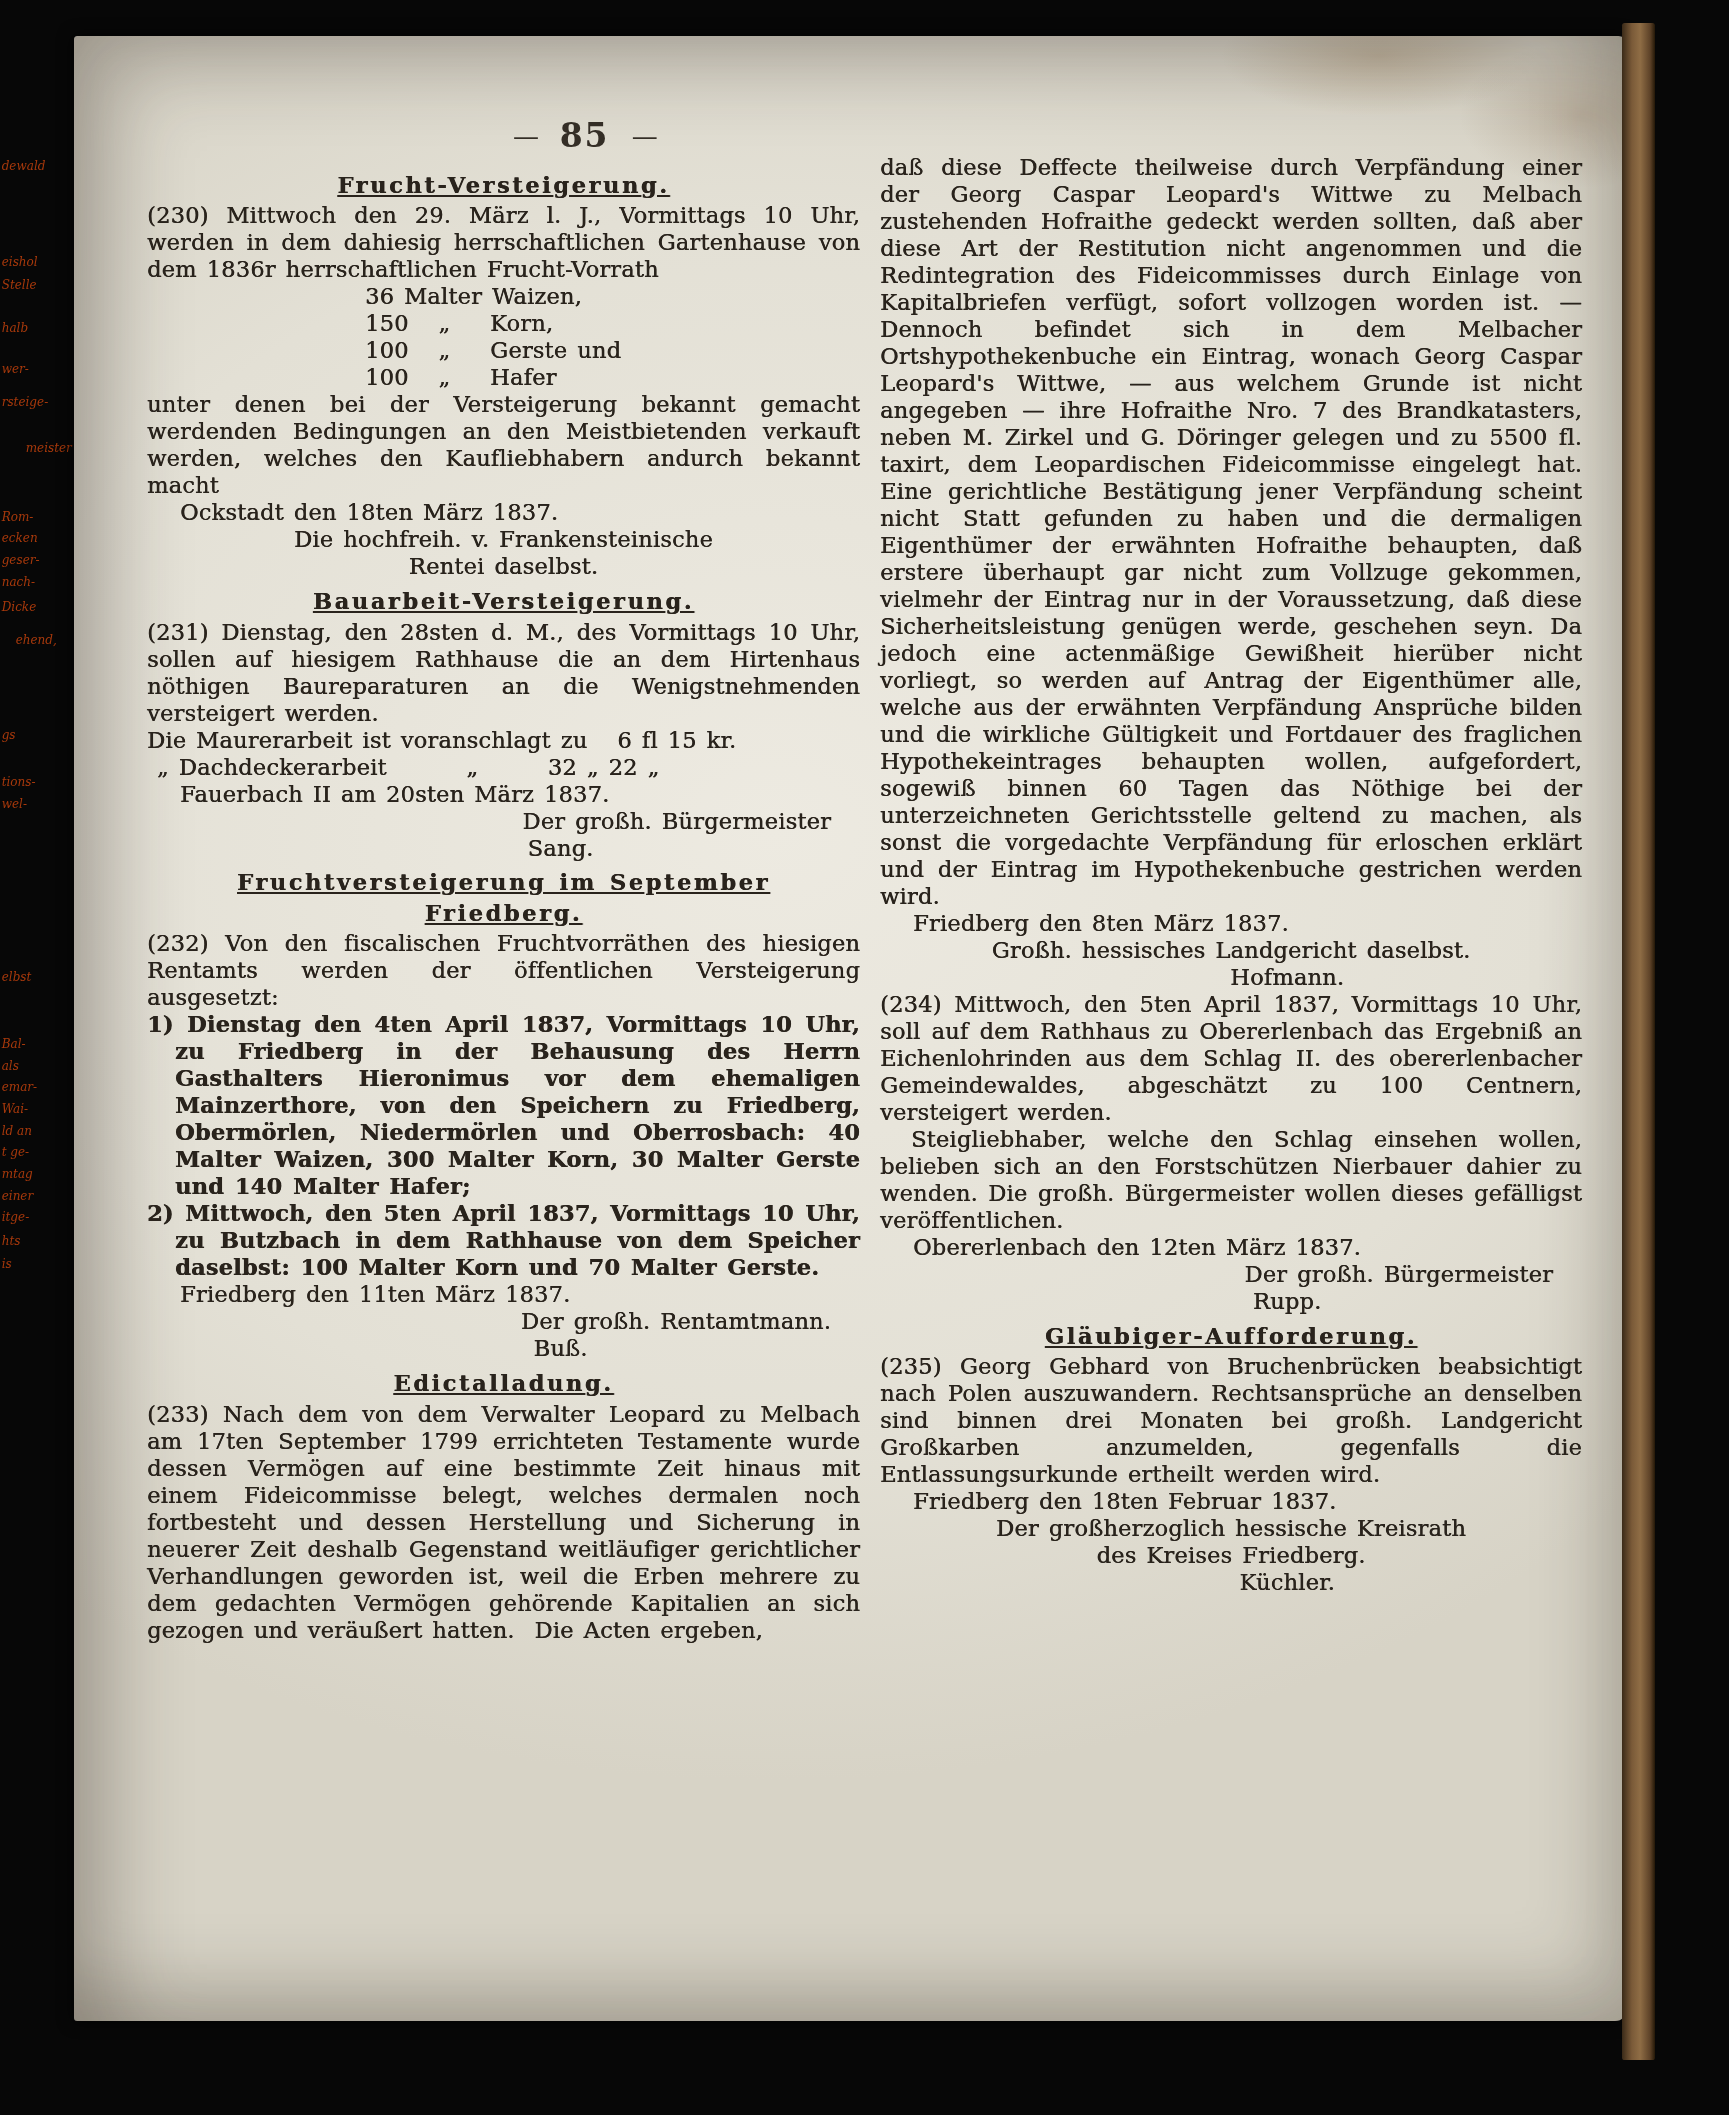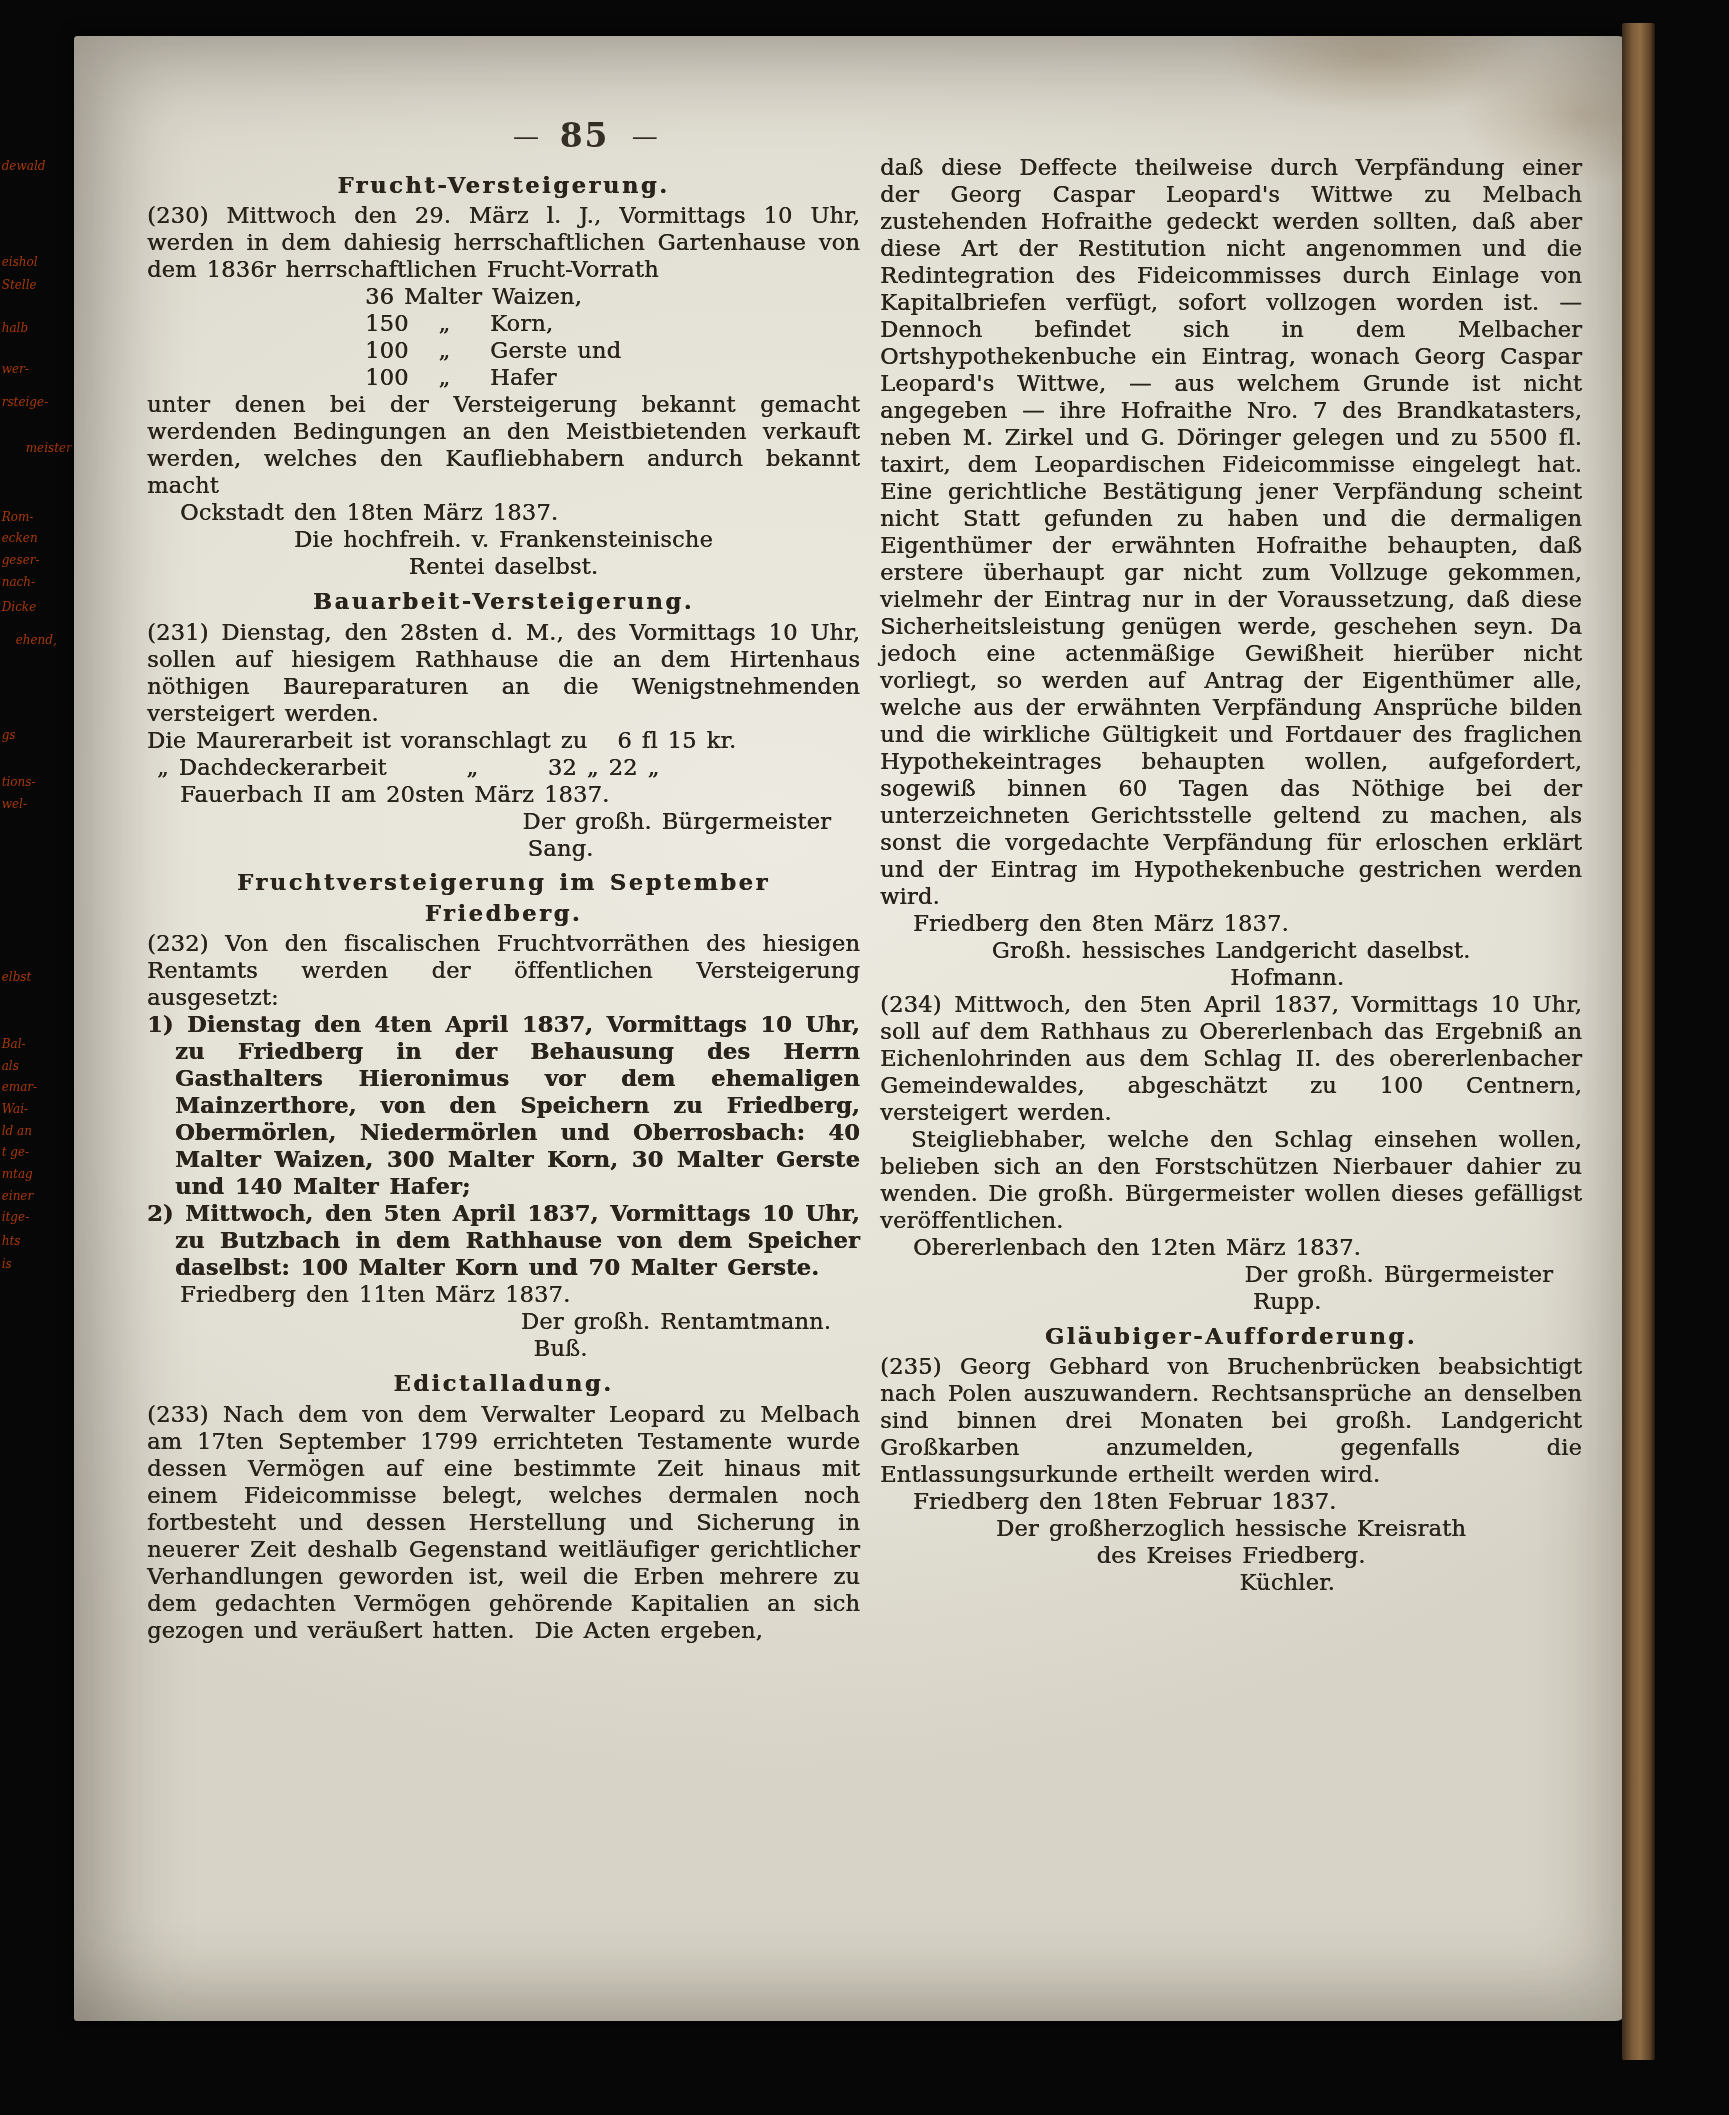--- a/index.html
+++ b/index.html
@@ -36,21 +36,21 @@
   .page-head .num{font-size:33px;font-weight:bold;letter-spacing:1.7px;}
   
   .col{
     position:absolute;color:#29231c;font-size:22.5px;line-height:27px;
     letter-spacing:0.2px;word-spacing:2.6px;
     text-shadow:0.4px 0 0 currentColor;
   }
   .col-left{left:73px;top:128px;width:713px;}
   .col-right{left:806px;top:118px;width:702px;}
   .blk{margin:0;}
-  .blk-h{text-align:center;font-weight:bold;letter-spacing:2.6px;margin:7.8px 0 3.5px;}
+  .blk-h{text-align:center;font-weight:bold;letter-spacing:2.6px;margin:7.8px 0 3.5px;text-decoration:underline;}
   .blk-h2{margin-top:0;margin-bottom:3.5px;}
   .blk-p{text-align:justify;}
   .blk-pi{text-align:justify;text-indent:31px;}
   .blk-l{text-align:left;}
   .blk-li{padding-left:33px;}
   .blk-li2{padding-left:218px;}
   .blk-c{text-align:center;}
   .blk-r{text-align:right;padding-right:29px;}
   .blk-s{text-align:center;padding-left:16%;}
   .blk-n{text-align:justify;padding-left:28px;text-indent:-28px;font-weight:bold;}

